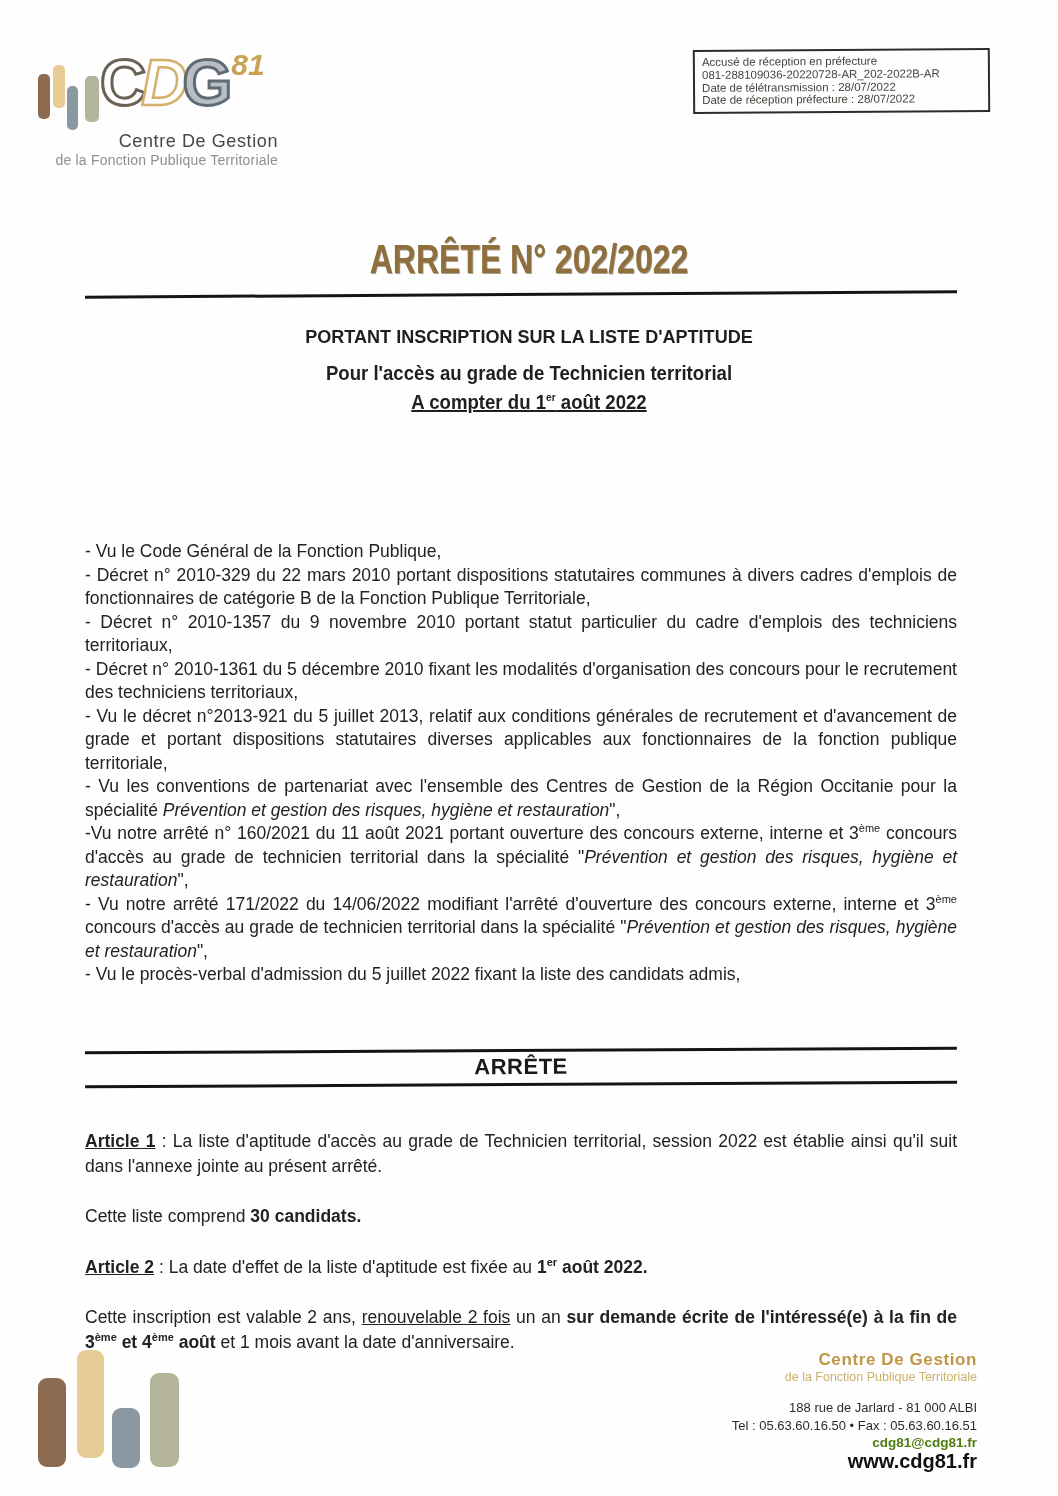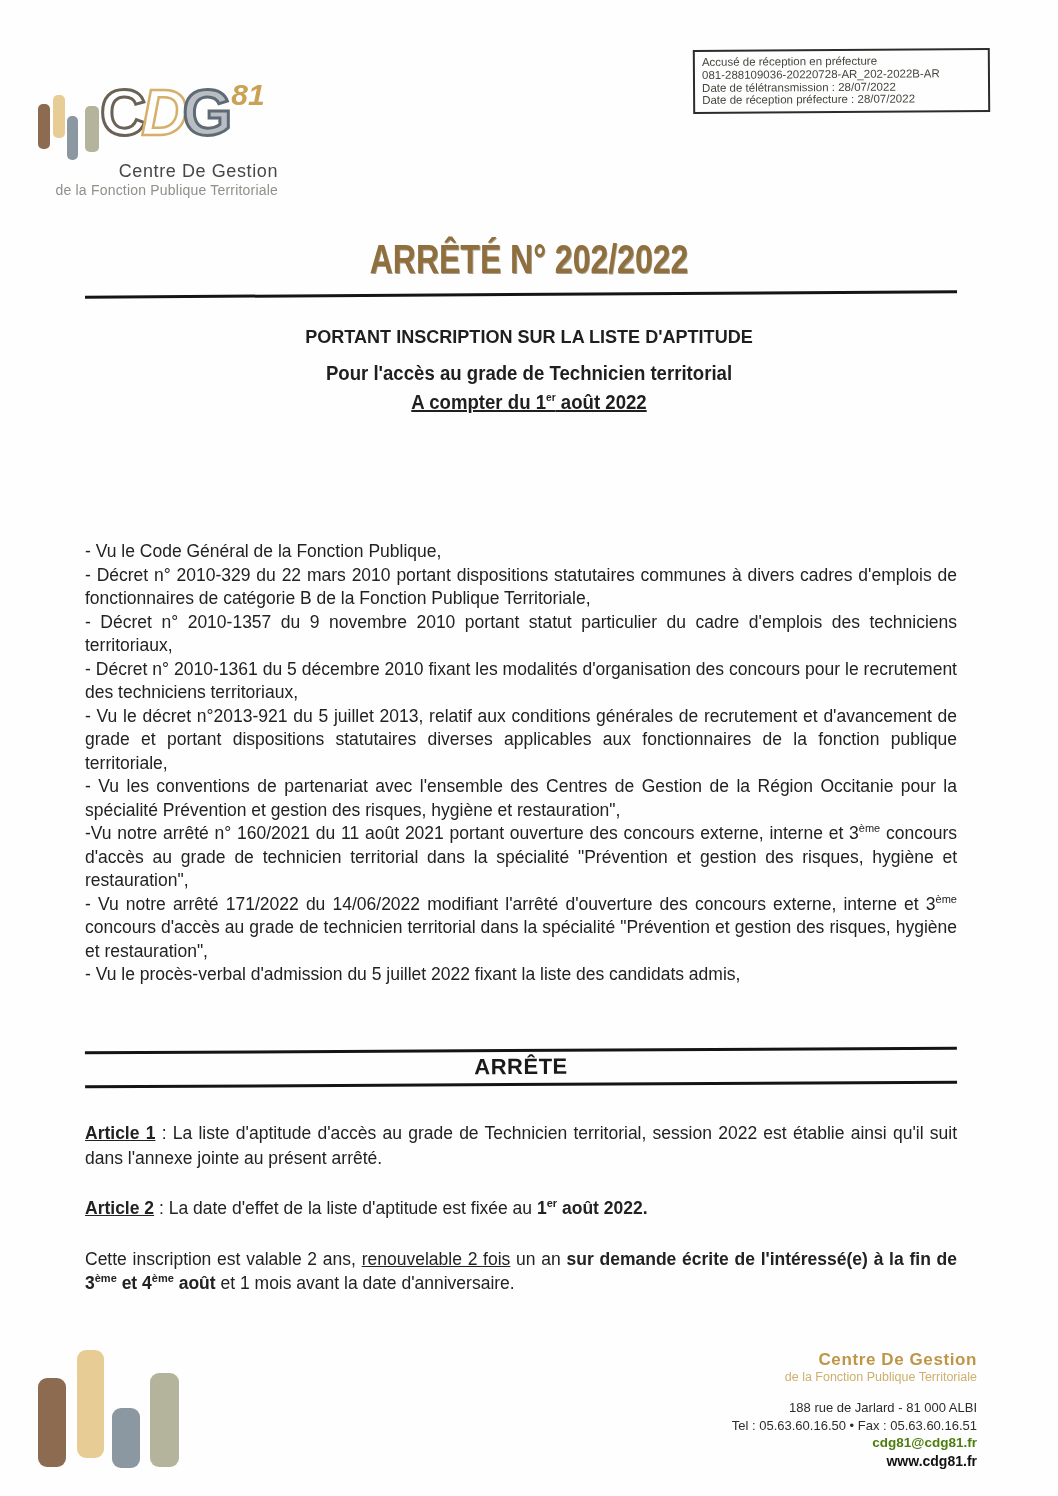--- a/index.html
+++ b/index.html
@@ -2,21 +2,21 @@
 <html style="--title-gold: #8e6f3d; --footer-gold: #bf9547; --footer-gold-light: #cdb06b; --bar-brown: #8d6b50; --bar-tan: #e8cc96; --bar-blue: #8b97a1; --bar-green: #b4b49c; --wordmark-c: #6b6257; --wordmark-d: #d4b06a; --wordmark-g: #5f6a74; --wordmark-81: #c9a254; --stamp-ink: #44483f;"><head>
 <meta charset="utf-8">
 <style>
   html,body { margin:0; padding:0; background:#ffffff; }
   .page {
     position:relative; width:1058px; height:1496px; background:#fefefe;
     overflow:hidden; font-family:"Liberation Sans", sans-serif; color:#1f1f1f;
   }
 
   
-  .logo-top { position:absolute; left:30px; top:71px; width:248px; height:132px; }
+  .logo-top { position:absolute; left:30px; top:41px; width:248px; height:132px; }
   .logo-top .bar { position:absolute; border-radius:5px; }
   .tbar1 { left:8px;  top:33px; width:12px; height:45px; background:var(--bar-brown,#8d6b50); }
   .tbar2 { left:23px; top:24px; width:12px; height:43px; background:var(--bar-tan,#e8cc96); }
   .tbar3 { left:37px; top:45px; width:11px; height:44px; background:var(--bar-blue,#8b97a1); }
   .tbar4 { left:55px; top:35px; width:14px; height:46px; background:var(--bar-green,#b4b49c); }
   .wordmark { position:absolute; left:70px; top:10px; font-size:64px; line-height:64px;
               font-weight:bold; letter-spacing:-5px; white-space:nowrap; }
   .wl { color:transparent; }
   .wl-c { -webkit-text-stroke:3px var(--wordmark-c,#6b6257); }
   .wl-d { -webkit-text-stroke:2.5px var(--wordmark-d,#d4b06a); font-style:italic; }
@@ -46,49 +46,49 @@
           font-size:20px; font-weight:bold; transform:scaleX(.93); }
   .sub3 { position:absolute; top:391px; left:0; width:100%; margin:0; text-align:center;
           font-size:20px; font-weight:bold; transform:scaleX(.93); }
   .u { text-decoration:underline; }
 
   
   .body-text { position:absolute; top:512px; left:85px; width:872px;
                font-size:17.5px; line-height:23.5px; text-align:justify; color:#222; }
   .body-text p { margin:0; }
   .vu-list { margin-top:28px; }
-  .it { }
+  .it { font-style:italic; }
   sup { font-size:11px; line-height:0; vertical-align:super; }
 
   
   .arrete-banner { position:absolute; top:1049px; left:85px; width:872px; transform:rotate(-0.3deg); }
   .banner-rule { height:3px; background:#141414; }
   .banner-label { text-align:center; font-size:22px; font-weight:bold; color:#1a1a1a;
                   padding:2px 0 3px; letter-spacing:.5px; }
 
   
   .articles { position:absolute; top:1117px; left:85px; width:872px;
               font-size:17.5px; line-height:24.5px; text-align:justify; color:#222; }
-  .articles p { margin:4px 0 26px; }
+  .articles p { margin:12px 0 26px; }
   .art-label { font-weight:bold; text-decoration:underline; }
   b { font-weight:bold; }
 
   
   .bbar { position:absolute; border-radius:9px; }
   .bbar1 { left:38px;  top:1378px; width:28px; height:89px;  background:var(--bar-brown,#8d6b50); }
   .bbar2 { left:77px;  top:1350px; width:27px; height:108px; background:var(--bar-tan,#e8cc96); }
   .bbar3 { left:112px; top:1408px; width:28px; height:60px;  background:var(--bar-blue,#8b97a1); }
   .bbar4 { left:150px; top:1373px; width:29px; height:94px;  background:var(--bar-green,#b4b49c); }
   .footer-info { position:absolute; top:1350px; right:81px; text-align:right; }
   .f-org { font-size:17px; font-weight:bold; letter-spacing:.6px;
            color:var(--footer-gold,#bf9547); }
   .f-sub { font-size:12.5px; color:var(--footer-gold-light,#cdb06b); margin-bottom:15px; }
   .f-addr,.f-tel { font-size:13px; line-height:17.5px; color:#2c2c2c; }
   .f-mail { font-size:13.5px; line-height:17.5px; color:#4d7c0f; font-weight:bold; }
-  .f-web  { font-size:14px; line-height:18px; color:#111; font-weight:bold;text-align:right; }
+  .f-web  { font-size:20px; line-height:18px; color:#111; font-weight:bold;text-align:right; }
 </style>
 </head>
 <body>
 
 <div class="page">
 
   <div class="logo-top">
     <span class="bar tbar1"></span>
     <span class="bar tbar2"></span>
     <span class="bar tbar3"></span>
@@ -127,20 +127,21 @@
   </main>
 
   <div class="arrete-banner">
     <div class="banner-rule"></div>
     <div class="banner-label">ARRÊTE</div>
     <div class="banner-rule"></div>
   </div>
 
   <section class="articles">
     <p><span class="art-label">Article 1</span><span> : </span><span>La liste d'aptitude d'accès au grade de Technicien territorial, session 2022 est établie ainsi qu'il suit dans l'annexe jointe au présent arrêté.</span></p>
+    <p><span>Cette liste comprend </span><b>30 candidats.</b></p>
     <p><span class="art-label">Article 2</span><span> : </span><span>La date d'effet de la liste d'aptitude est fixée au </span><b><span>1</span><sup>er</sup><span> août 2022.</span></b></p>
     <p><span>Cette inscription est valable 2 ans, </span><span class="u">renouvelable 2 fois</span><span> un an </span><b><span>sur demande écrite de l'intéressé(e) à la fin de 3</span><sup>ème</sup><span> et 4</span><sup>ème</sup><span> août</span></b><span> et 1 mois avant la date d'anniversaire.</span></p>
   </section>
 
   <div class="bbar bbar1"></div>
   <div class="bbar bbar2"></div>
   <div class="bbar bbar3"></div>
   <div class="bbar bbar4"></div>
 
   <footer class="footer-info">

